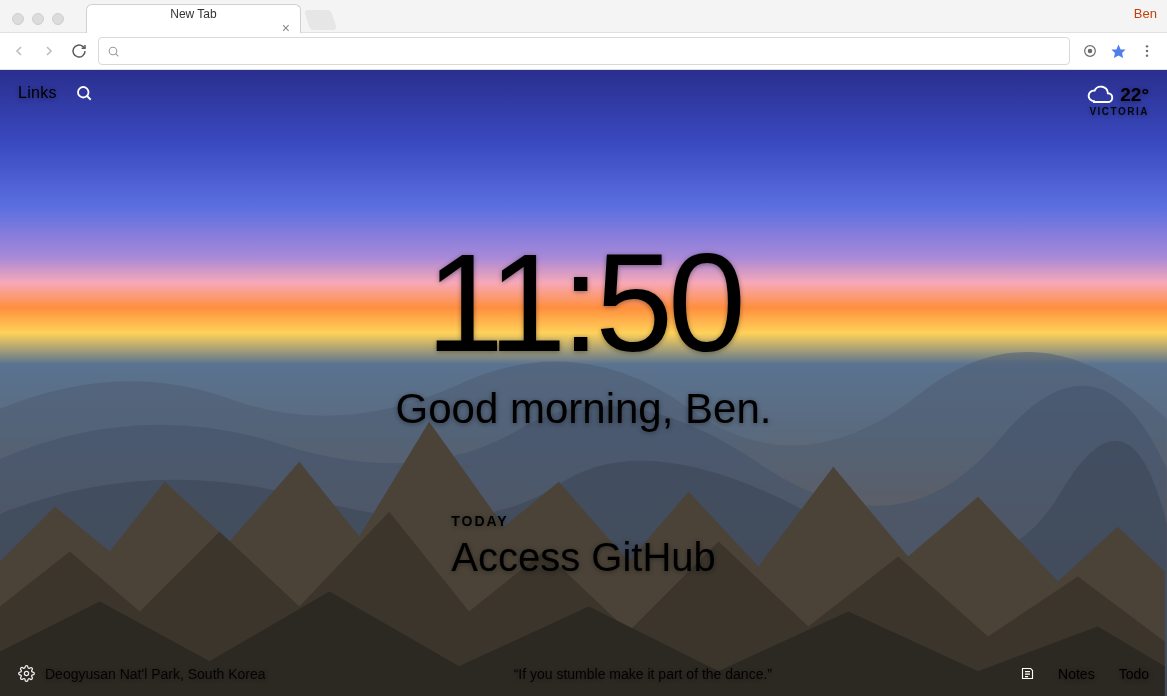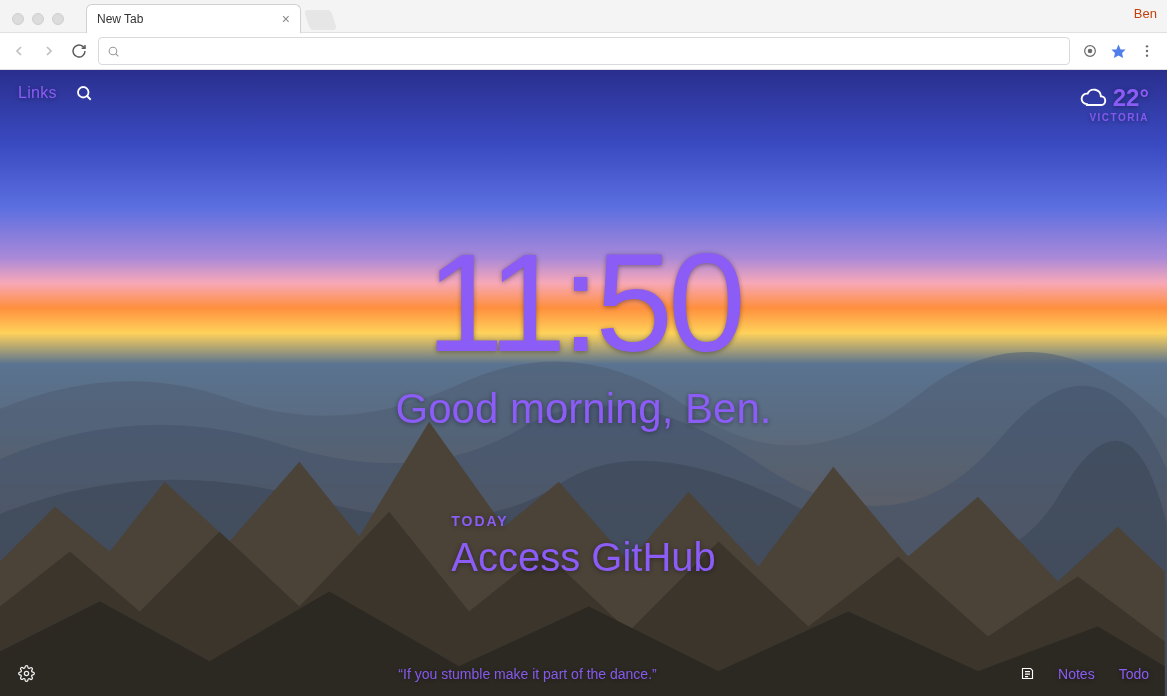--- a/index.html
+++ b/index.html
@@ -3,36 +3,36 @@
 <meta charset="utf-8">
 <style>
   * { margin: 0; padding: 0; box-sizing: border-box; }
   html, body { width: 1167px; height: 696px; overflow: hidden; font-family: -apple-system, "Helvetica Neue", Helvetica, Arial, sans-serif; }
 
   
   .chrome { width: 100%; height: 70px; background: #f4f4f4; display: flex; flex-direction: column; }
   .titlebar { height: 32px; display: flex; align-items: flex-end; position: relative; }
   .traffic-lights { display: flex; gap: 8px; padding: 0 0 7px 12px; align-items: center; }
   .tl { width: 12px; height: 12px; border-radius: 50%; background: #dcdcdc; border: 1px solid #cfcfcf; }
-  .tab { margin-left: 22px; margin-bottom: -1px; height: 29px; width: 215px; background: #fff; border: 1px solid #d0d0d0; border-bottom: none; border-radius: 6px 6px 0 0; display: flex; align-items: center; padding: 2px 10px; font-size: 12px; color: #333; position: relative; }
+  .tab { margin-left: 22px; margin-bottom: -1px; height: 29px; width: 215px; background: #fff; border: 1px solid #d0d0d0; border-bottom: none; border-radius: 6px 6px 0 0; display: flex; align-items: center; padding: 2px 10px; font-size: 12px; color: #333; position: relative; flex-direction: column; }
   .tab .close { margin-left: auto; color: #888; font-size: 14px; line-height: 1; cursor: pointer; }
   .newtab-btn { margin-left: 6px; margin-bottom: 2px; width: 27px; height: 20px; background: #e6e6e6; transform: skewX(18deg); border-radius: 4px; cursor: pointer; }
   .profile { position: absolute; right: 10px; top: 6px; font-size: 13px; color: #c2410c; }
 
   .toolbar { height: 38px; background: #fff; border-top: 1px solid #e0e0e0; border-bottom: 1px solid #e0e0e0; display: flex; align-items: center; padding: 0 8px; gap: 8px; }
   .nav-btn { width: 22px; height: 22px; display: flex; align-items: center; justify-content: center; color: #bfbfbf; }
   .nav-btn.active { color: #5a5a5a; }
   .omnibox { flex: 1; height: 28px; border: 1px solid #d9d9d9; border-radius: 4px; display: flex; align-items: center; padding: 0 8px; gap: 8px; color: #9a9a9a; }
   .omnibox svg { flex-shrink: 0; }
   .right-icons { display: flex; align-items: center; gap: 12px; padding: 0 4px; }
   .star-icon { color: #4f7de9; }
   .target-icon, .menu-icon { color: #6b6b6b; }
 
   
-  .content { position: relative; width: 100%; height: 626px; overflow: hidden; color: #8b5cf6; text-shadow: 0 1px 5px rgba(0,0,0,0.4); }
+  .content { position: relative; width: 100%; height: 626px; overflow: hidden; color: #000000; text-shadow: 0 1px 5px rgba(0,0,0,0.4); }
 
   .bg {
     position: absolute; inset: 0;
     background:
       linear-gradient(to bottom,
         #2a2f8e 0%,
         #3a4ac1 12%,
         #5c6fe0 22%,
         #a989d8 30%,
         #f7a8b8 34%,
@@ -46,21 +46,21 @@
   .mountains { position:absolute; left:0; right:0; bottom:0; height:65%; }
   .rocks { position:absolute; left:0; right:0; bottom:0; height:55%; }
 
   .top-row { position: absolute; top: 14px; left: 18px; right: 18px; display: flex; justify-content: space-between; align-items: flex-start; }
   .top-left { display: flex; align-items: center; gap: 18px; }
   .links-btn { font-size: 16px; font-weight: 500; letter-spacing: .3px; cursor: pointer; }
   .search-btn { cursor: pointer; }
 
   .weather { text-align: right; cursor: pointer; }
   .weather-top { display: flex; align-items: center; gap: 6px; justify-content: flex-end; }
-  .weather-temp { font-size: 24px; font-weight: 600; }
+  .weather-temp { font-size: 19px; font-weight: 600; }
   .weather-loc { font-size: 10px; font-weight: 700; letter-spacing: 1.5px; opacity: .9; margin-top: 0; }
 
   .center { position: absolute; top: 42%; left: 50%; transform: translate(-50%, -50%); text-align: center; width: 100%; }
   .clock { font-size: 140px; font-weight: 500; letter-spacing: -5px; line-height: 1; }
   .greeting { font-size: 42px; font-weight: 400; margin-top: 12px; }
 
   .focus { position: absolute; top: 76%; left: 50%; transform: translate(-50%, -50%); text-align: left; }
   .today { font-size: 14px; font-weight: 700; letter-spacing: 2px; }
   .focus-text { font-size: 40px; font-weight: 400; margin-top: 6px; }
 
@@ -186,20 +186,21 @@
   </div>
 
   <div class="bottom-row">
     <div class="bottom-left">
       <span class="gear">
         <svg width="17" height="17" viewBox="0 0 24 24" fill="none" stroke="#fff" stroke-width="1.8">
             <circle cx="12" cy="12" r="3"></circle>
             <path d="M19.4 15a1.7 1.7 0 0 0 .34 1.87l.06.06a2 2 0 1 1-2.83 2.83l-.06-.06a1.7 1.7 0 0 0-1.87-.34 1.7 1.7 0 0 0-1 1.56V21a2 2 0 0 1-4 0v-.09a1.7 1.7 0 0 0-1.11-1.56 1.7 1.7 0 0 0-1.87.34l-.06.06A2 2 0 1 1 4.17 16.9l.06-.06A1.7 1.7 0 0 0 4.57 15a1.7 1.7 0 0 0-1.56-1H3a2 2 0 0 1 0-4h.09A1.7 1.7 0 0 0 4.65 8.89 1.7 1.7 0 0 0 4.31 7l-.06-.06A2 2 0 1 1 7.08 4.13l.06.06a1.7 1.7 0 0 0 1.87.34H9a1.7 1.7 0 0 0 1-1.56V3a2 2 0 0 1 4 0v.09a1.7 1.7 0 0 0 1 1.56 1.7 1.7 0 0 0 1.87-.34l.06-.06a2 2 0 1 1 2.83 2.83l-.06.06a1.7 1.7 0 0 0-.34 1.87V9a1.7 1.7 0 0 0 1.56 1H21a2 2 0 0 1 0 4h-.09a1.7 1.7 0 0 0-1.56 1z"></path>
           </svg>
       </span>
+      <span class="photo-info">Deogyusan Nat'l Park, South Korea</span>
     </div>
     <div class="quote">“If you stumble make it part of the dance.”</div>
     <div class="bottom-right">
       <span class="notes-btn">
         <svg width="15" height="15" viewBox="0 0 24 24" fill="none" stroke="#fff" stroke-width="1.8">
             <path d="M4 4h13l3 3v13H4z"></path>
             <path d="M8 9h8M8 13h8M8 17h5"></path>
           </svg>
         <span>Notes</span>
       </span>

